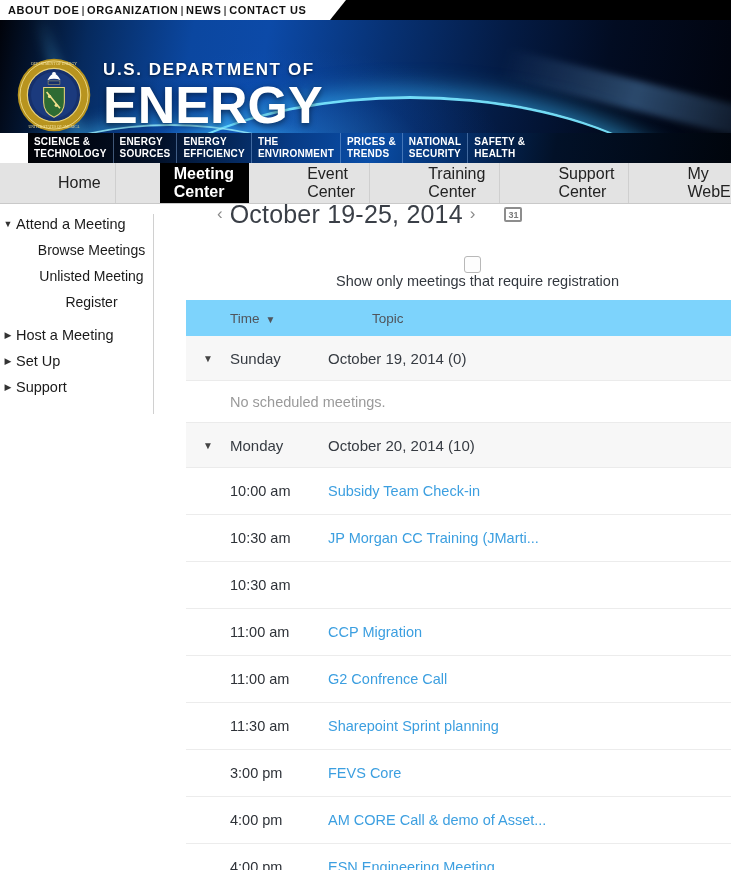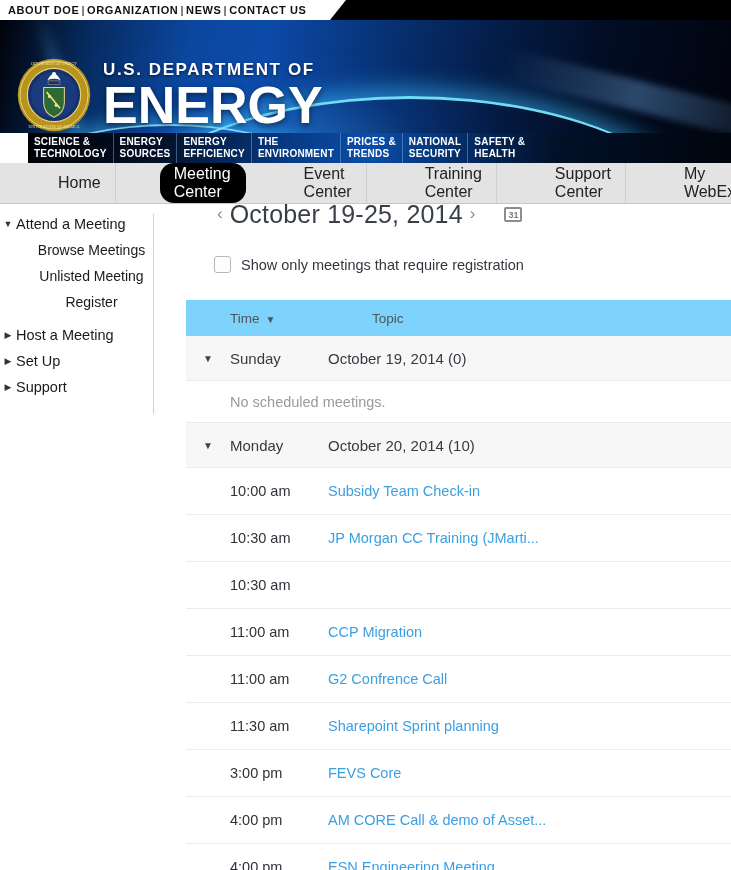--- a/index.html
+++ b/index.html
@@ -146,23 +146,22 @@
     padding: 0 14px;
     font-size: 16px;
     color: #222222;
     border-right: 1px solid #cfcfcf;
     box-sizing: border-box;
     margin-left: 44px;
   }
   .wtab.active {
     background: #000000;
     color: #ffffff;
-    font-weight: normal;
+    font-weight: bold;
     border-right: 1px solid #000000;
-    border-radius: 14px;
   }
   .wtab-filler { flex: 1 1 auto; }
 
   
   .sidebar {
     position: absolute; left: 0; top: 204px;
     width: 153px; height: 666px;
     background: #ffffff;
     font-size: 14px;
   }
@@ -226,20 +225,21 @@
     font-size: 9px; font-weight: bold;
     padding: 1px 2px 0 2px;
     line-height: 10px;
   }
   .reg-row {
     position: absolute; left: 0; top: 52px;
     width: 545px;
     display: flex; align-items: center;
     padding-left: 28px;
     box-sizing: border-box;
+    flex-direction: column;
   }
   .reg-checkbox {
     width: 17px; height: 17px;
     border: 1px solid #b8b8b8;
     border-radius: 3px;
     background: #fdfdfd;
     box-sizing: border-box;
     flex: 0 0 17px;
   }
   .reg-label {

